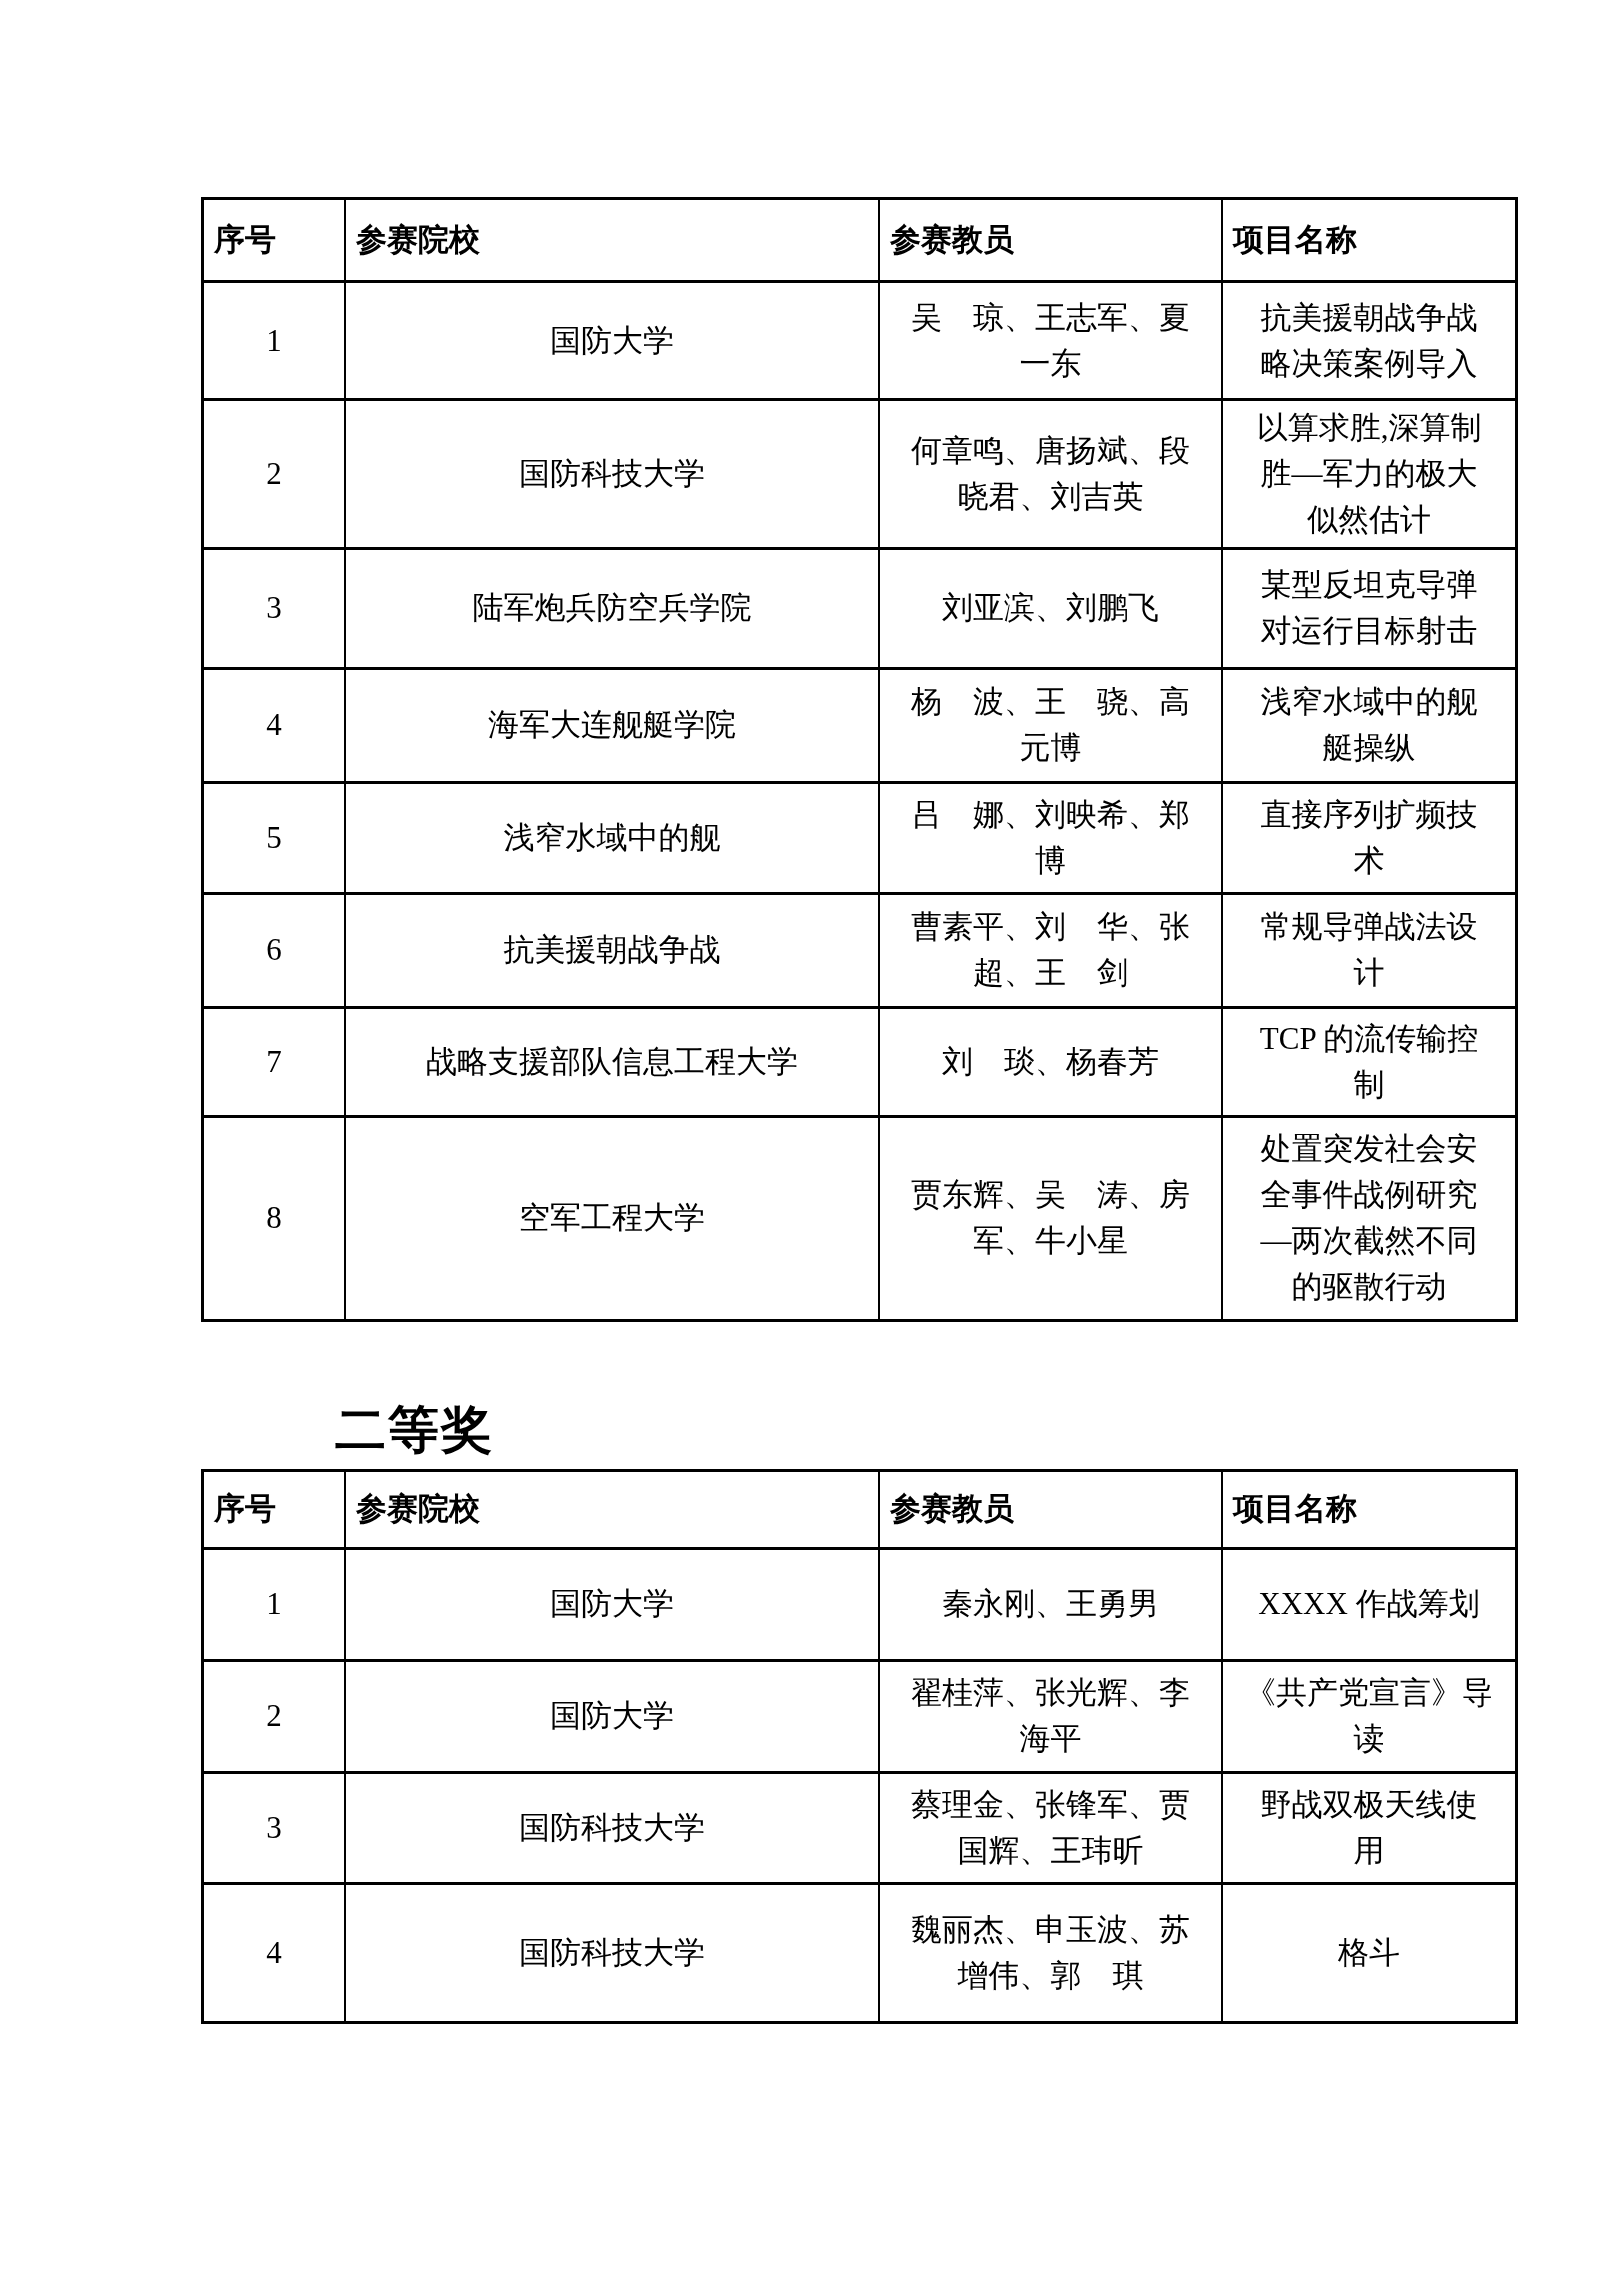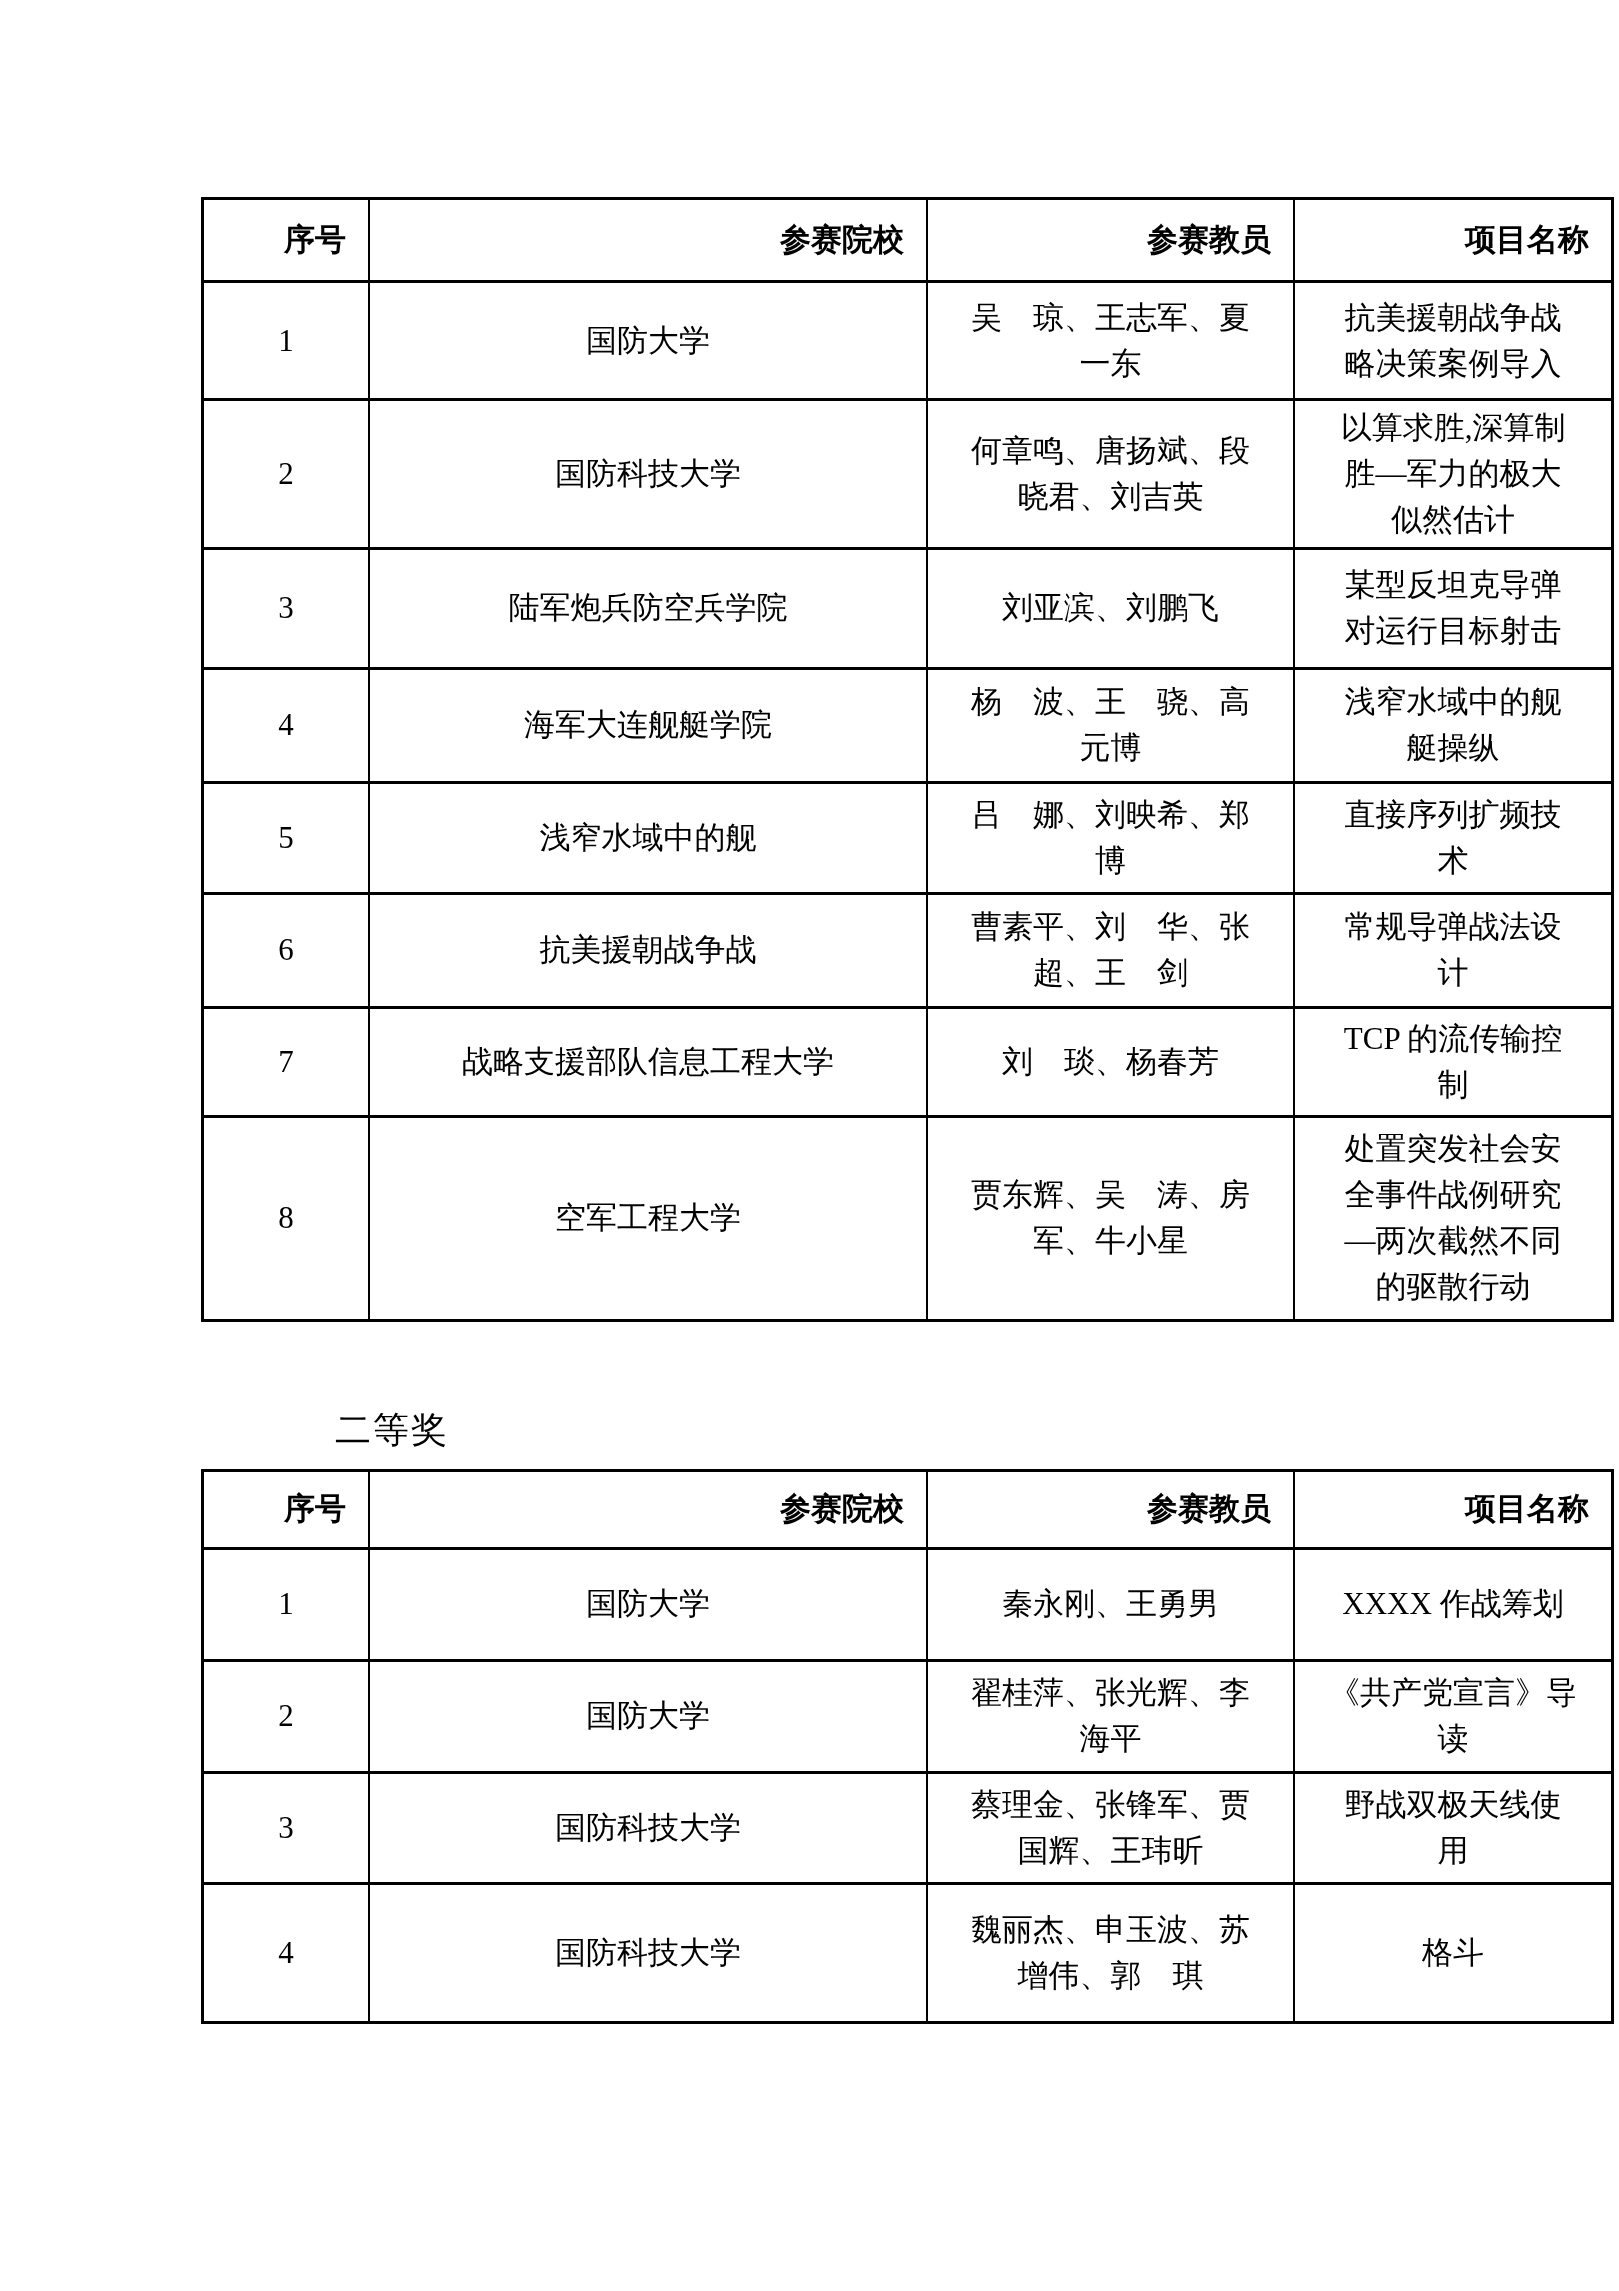--- a/index.html
+++ b/index.html
@@ -27,22 +27,22 @@
     border-left: 2.9px solid #000;
     border-right: 2.9px solid #000;
     border-top: 3.9px solid #000;
     border-bottom: 3.9px solid #000;
     vertical-align: middle;
     overflow: hidden;
   }
   table.awards th {
     font-size: 31px;
     font-weight: bold;
-    text-align: right;
-    padding: 0 22px;
+    text-align: left;
+    padding: 0 10px;
   }
   table.awards td {
     font-size: 31px;
     line-height: 46px;
     padding: 3.9px 13.7px;
   }
   
   table.awards th:nth-child(1) { width: 120px; }
   table.awards th:nth-child(2) { width: 512px; }
   table.awards th:nth-child(3) { width: 321px; }
@@ -67,23 +67,23 @@
   #table-first tbody tr:nth-child(3) { height: 120px; }
   #table-first tbody tr:nth-child(4) { height: 114px; }
   #table-first tbody tr:nth-child(5) { height: 111px; }
   #table-first tbody tr:nth-child(6) { height: 114px; }
   #table-first tbody tr:nth-child(7) { height: 109px; }
   #table-first tbody tr:nth-child(8) { height: 204px; }
 
   
   .section-heading {
     margin: 80px 0 9.8px 335px;
-    font-size: 36px;
+    font-size: 51px;
     line-height: 57px;
-    font-weight: normal;
+    font-weight: bold;
     letter-spacing: 2px;
   }
 
   
   #table-second thead tr { height: 78px; }
   #table-second tbody tr:nth-child(1) { height: 112px; }
   #table-second tbody tr:nth-child(2) { height: 112px; }
   #table-second tbody tr:nth-child(3) { height: 111px; }
   #table-second tbody tr:nth-child(4) { height: 139px; }
 

